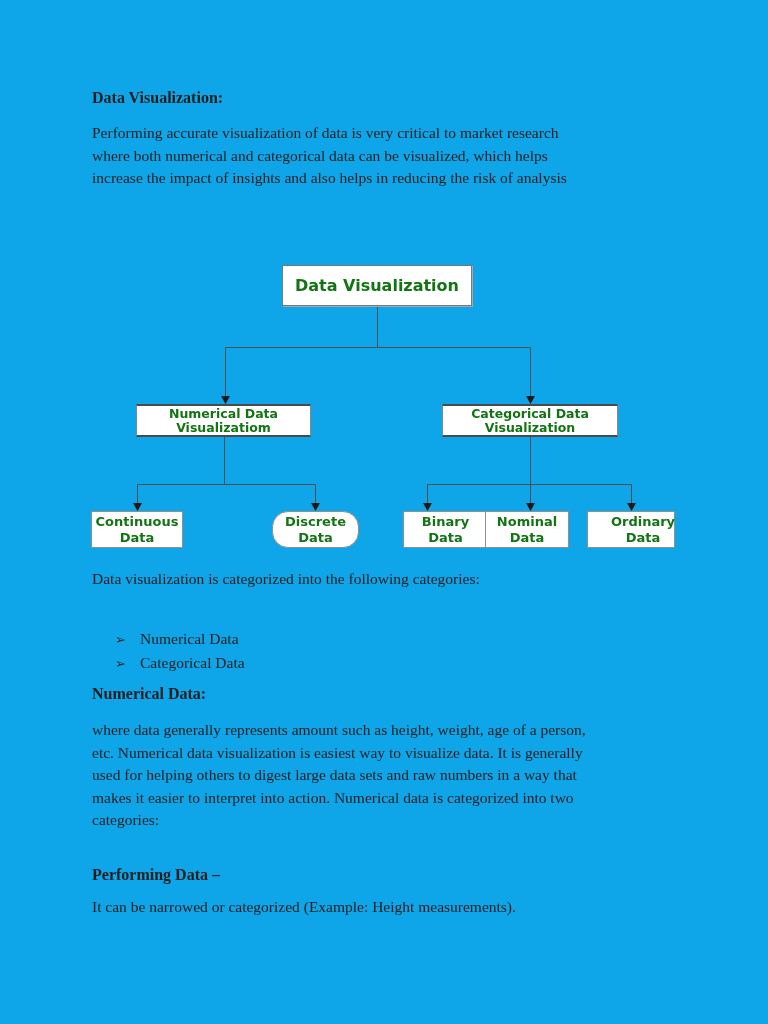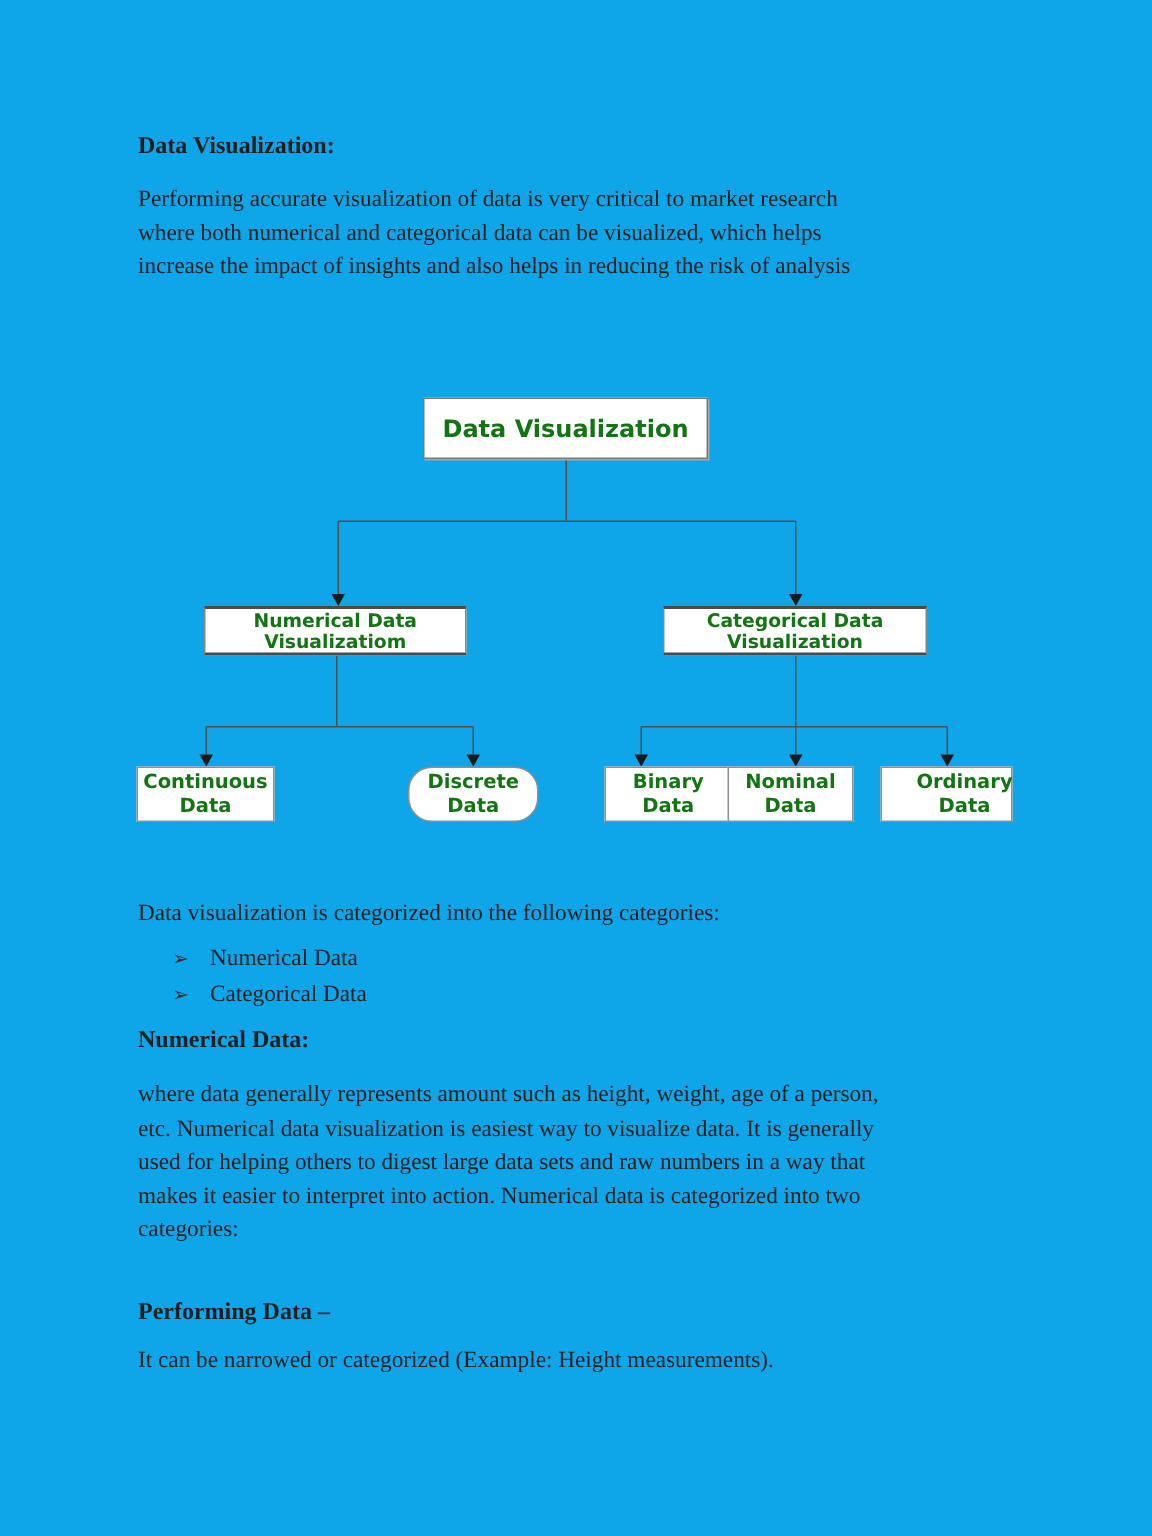--- a/index.html
+++ b/index.html
@@ -100,21 +100,21 @@
     <div class="dbox dbox-l3 dbox-nom">
       <span>Nominal
 Data</span>
     </div>
     <div class="dbox dbox-l3 dbox-ord">
       <span>Ordinary
 Data</span>
     </div>
   </div>
 
-  <div class="abs pline" style="top:598px;">Data visualization is categorized into the following categories:</div>
+  <div class="abs pline" style="top:568px;">Data visualization is categorized into the following categories:</div>
 
   <div class="abs" style="top:627px;">
     <div class="bullet-row">
       <span class="bullet-glyph">➢</span>
       <span class="bullet-label">Numerical Data</span>
     </div>
     <div class="bullet-row">
       <span class="bullet-glyph">➢</span>
       <span class="bullet-label">Categorical Data</span>
     </div>

